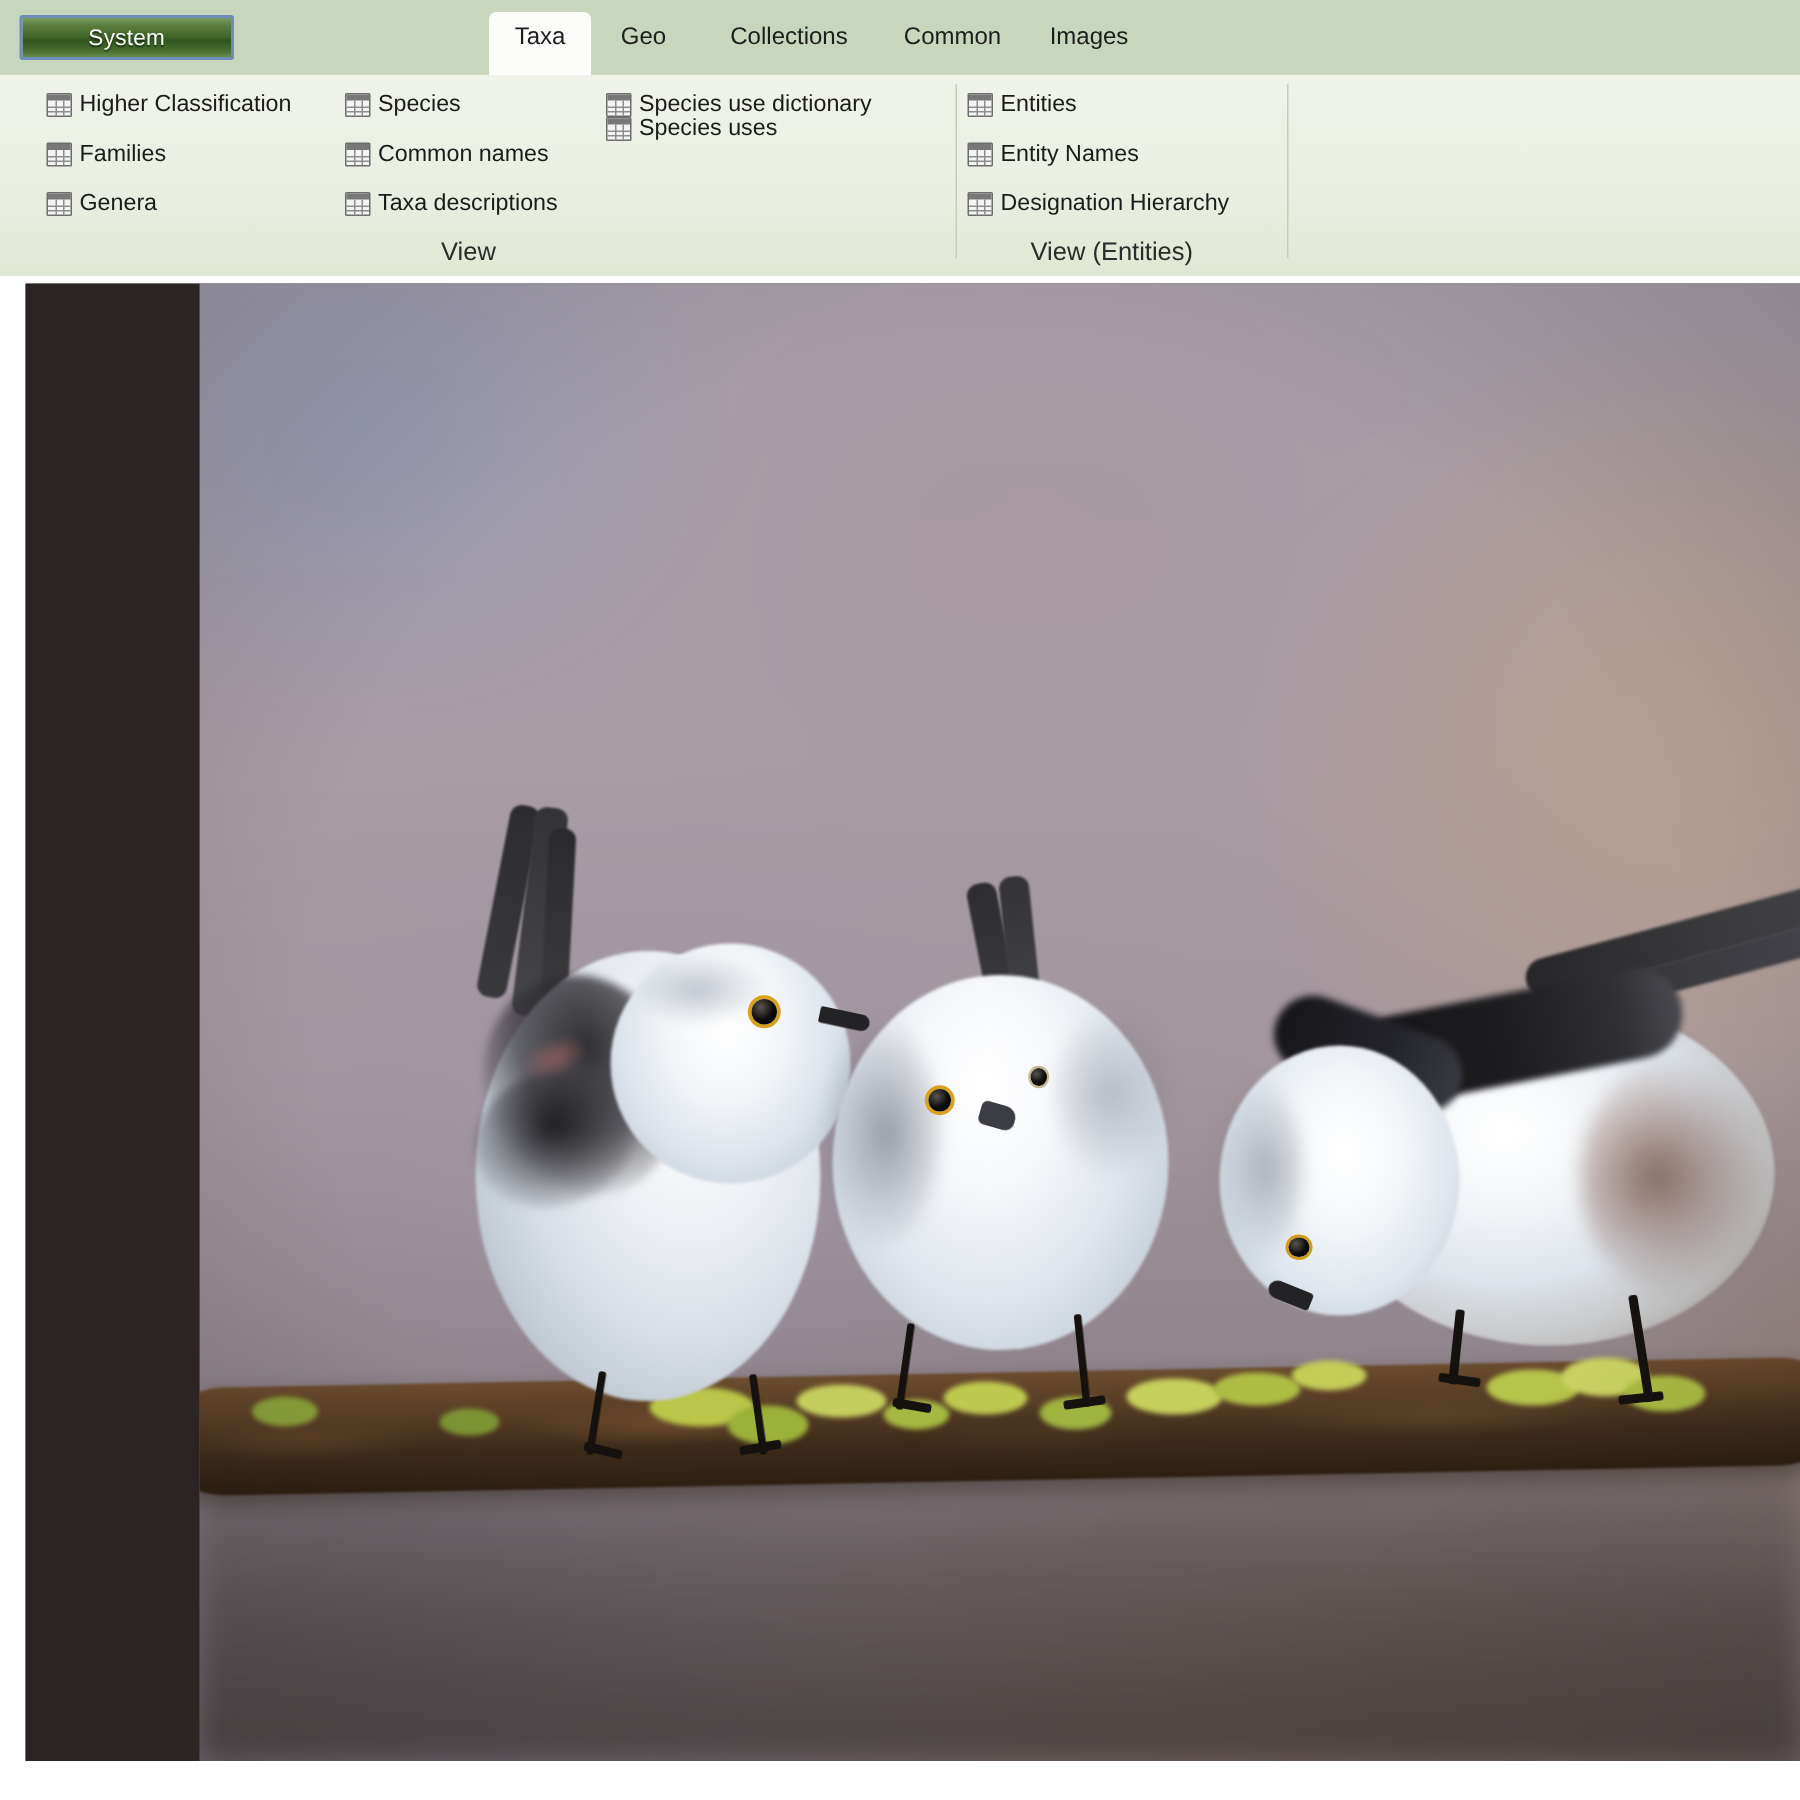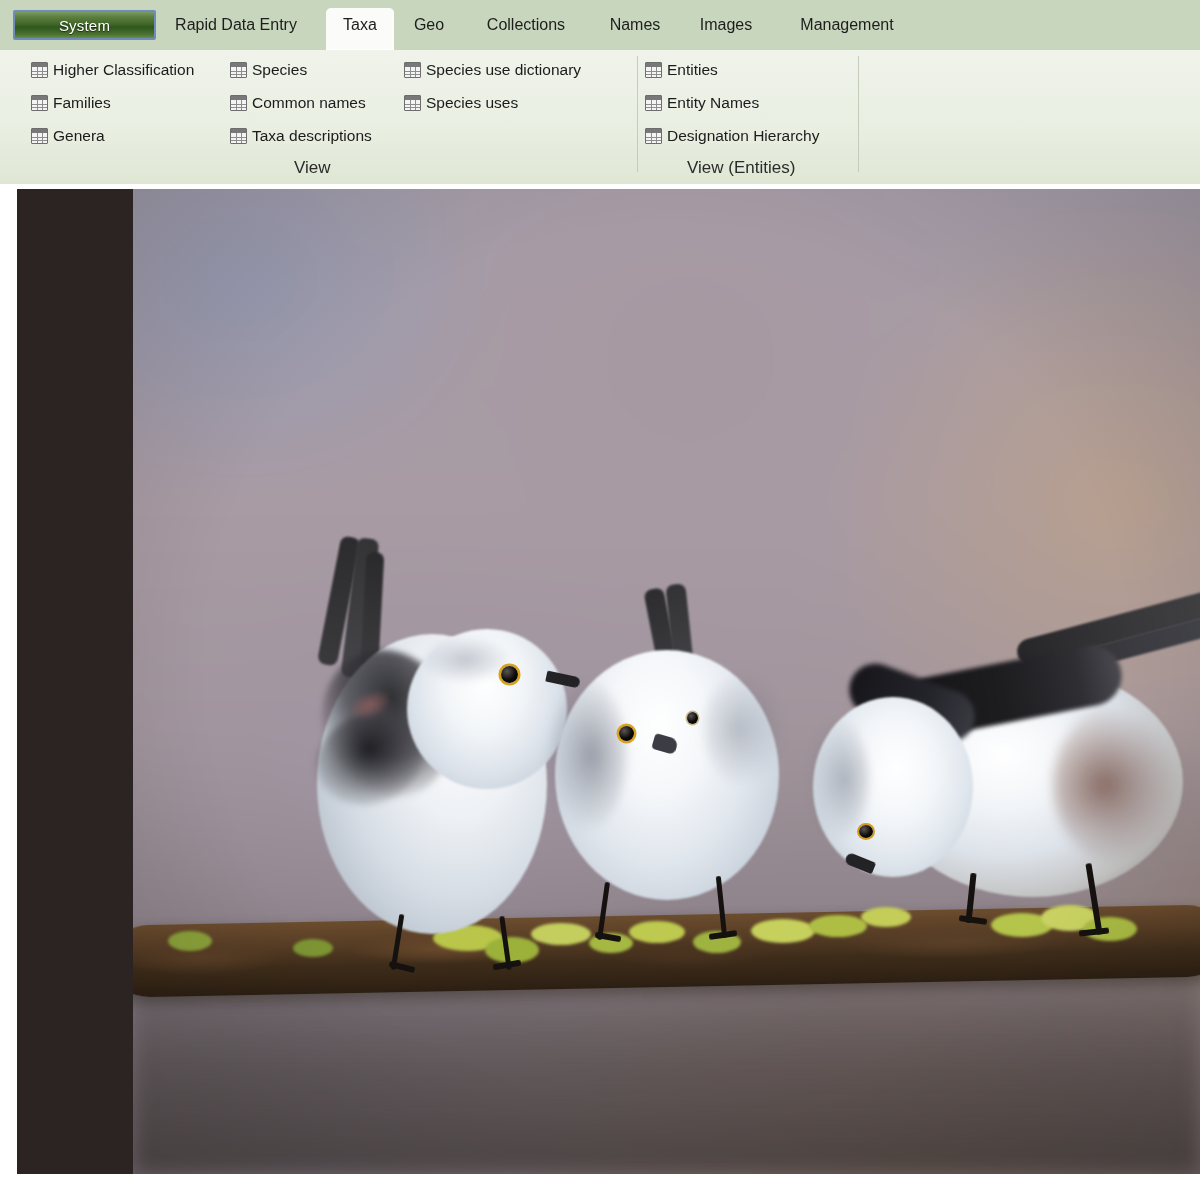--- a/index.html
+++ b/index.html
@@ -255,33 +255,31 @@
   }
 </style>
 </head>
 <body>
 
 <div class="ribbon">
 
   <div class="tabstrip">
     <div class="system-button">System</div>
 
-    <div class="tab" style="left:154px;width:164px;">Rapid Data Entry</div>
 
     <div class="tab active" style="left:326px;width:68px;">Taxa</div>
 
     <div class="tab" style="left:398px;width:62px;">Geo</div>
 
     <div class="tab" style="left:464px;width:124px;">Collections</div>
 
-    <div class="tab" style="left:594px;width:82px;">Names</div>
+    <div class="tab" style="left:594px;width:82px;">Common</div>
 
     <div class="tab" style="left:682px;width:88px;">Images</div>
 
-    <div class="tab" style="left:776px;width:142px;">Management</div>
 
   </div>
 
   <div class="panel">
 
     <div class="panel-sep" style="left:637px;"></div>
     <div class="panel-sep" style="left:858px;"></div>
 
     <div class="group" style="left:0;top:0;width:637px;height:134px;">
 
@@ -348,21 +346,21 @@
       <div class="ritem" style="left:404px;top:8px;">
         <span class="tbl-icon">
           <span class="v" style="left:5px;"></span>
             <span class="v" style="left:10px;"></span>
           <span class="h" style="top:8px;"></span>
             <span class="h" style="top:11px;"></span>
         </span>
         <span class="lbl">Species use dictionary</span>
       </div>
 
-      <div class="ritem" style="left:404px;top:41px;">
+      <div class="ritem" style="left:404px;top:24px;">
         <span class="tbl-icon">
           <span class="v" style="left:5px;"></span>
             <span class="v" style="left:10px;"></span>
           <span class="h" style="top:8px;"></span>
             <span class="h" style="top:11px;"></span>
         </span>
         <span class="lbl">Species uses</span>
       </div>
 
       <div class="group-label" style="left:294px;top:108px;">View</div>

